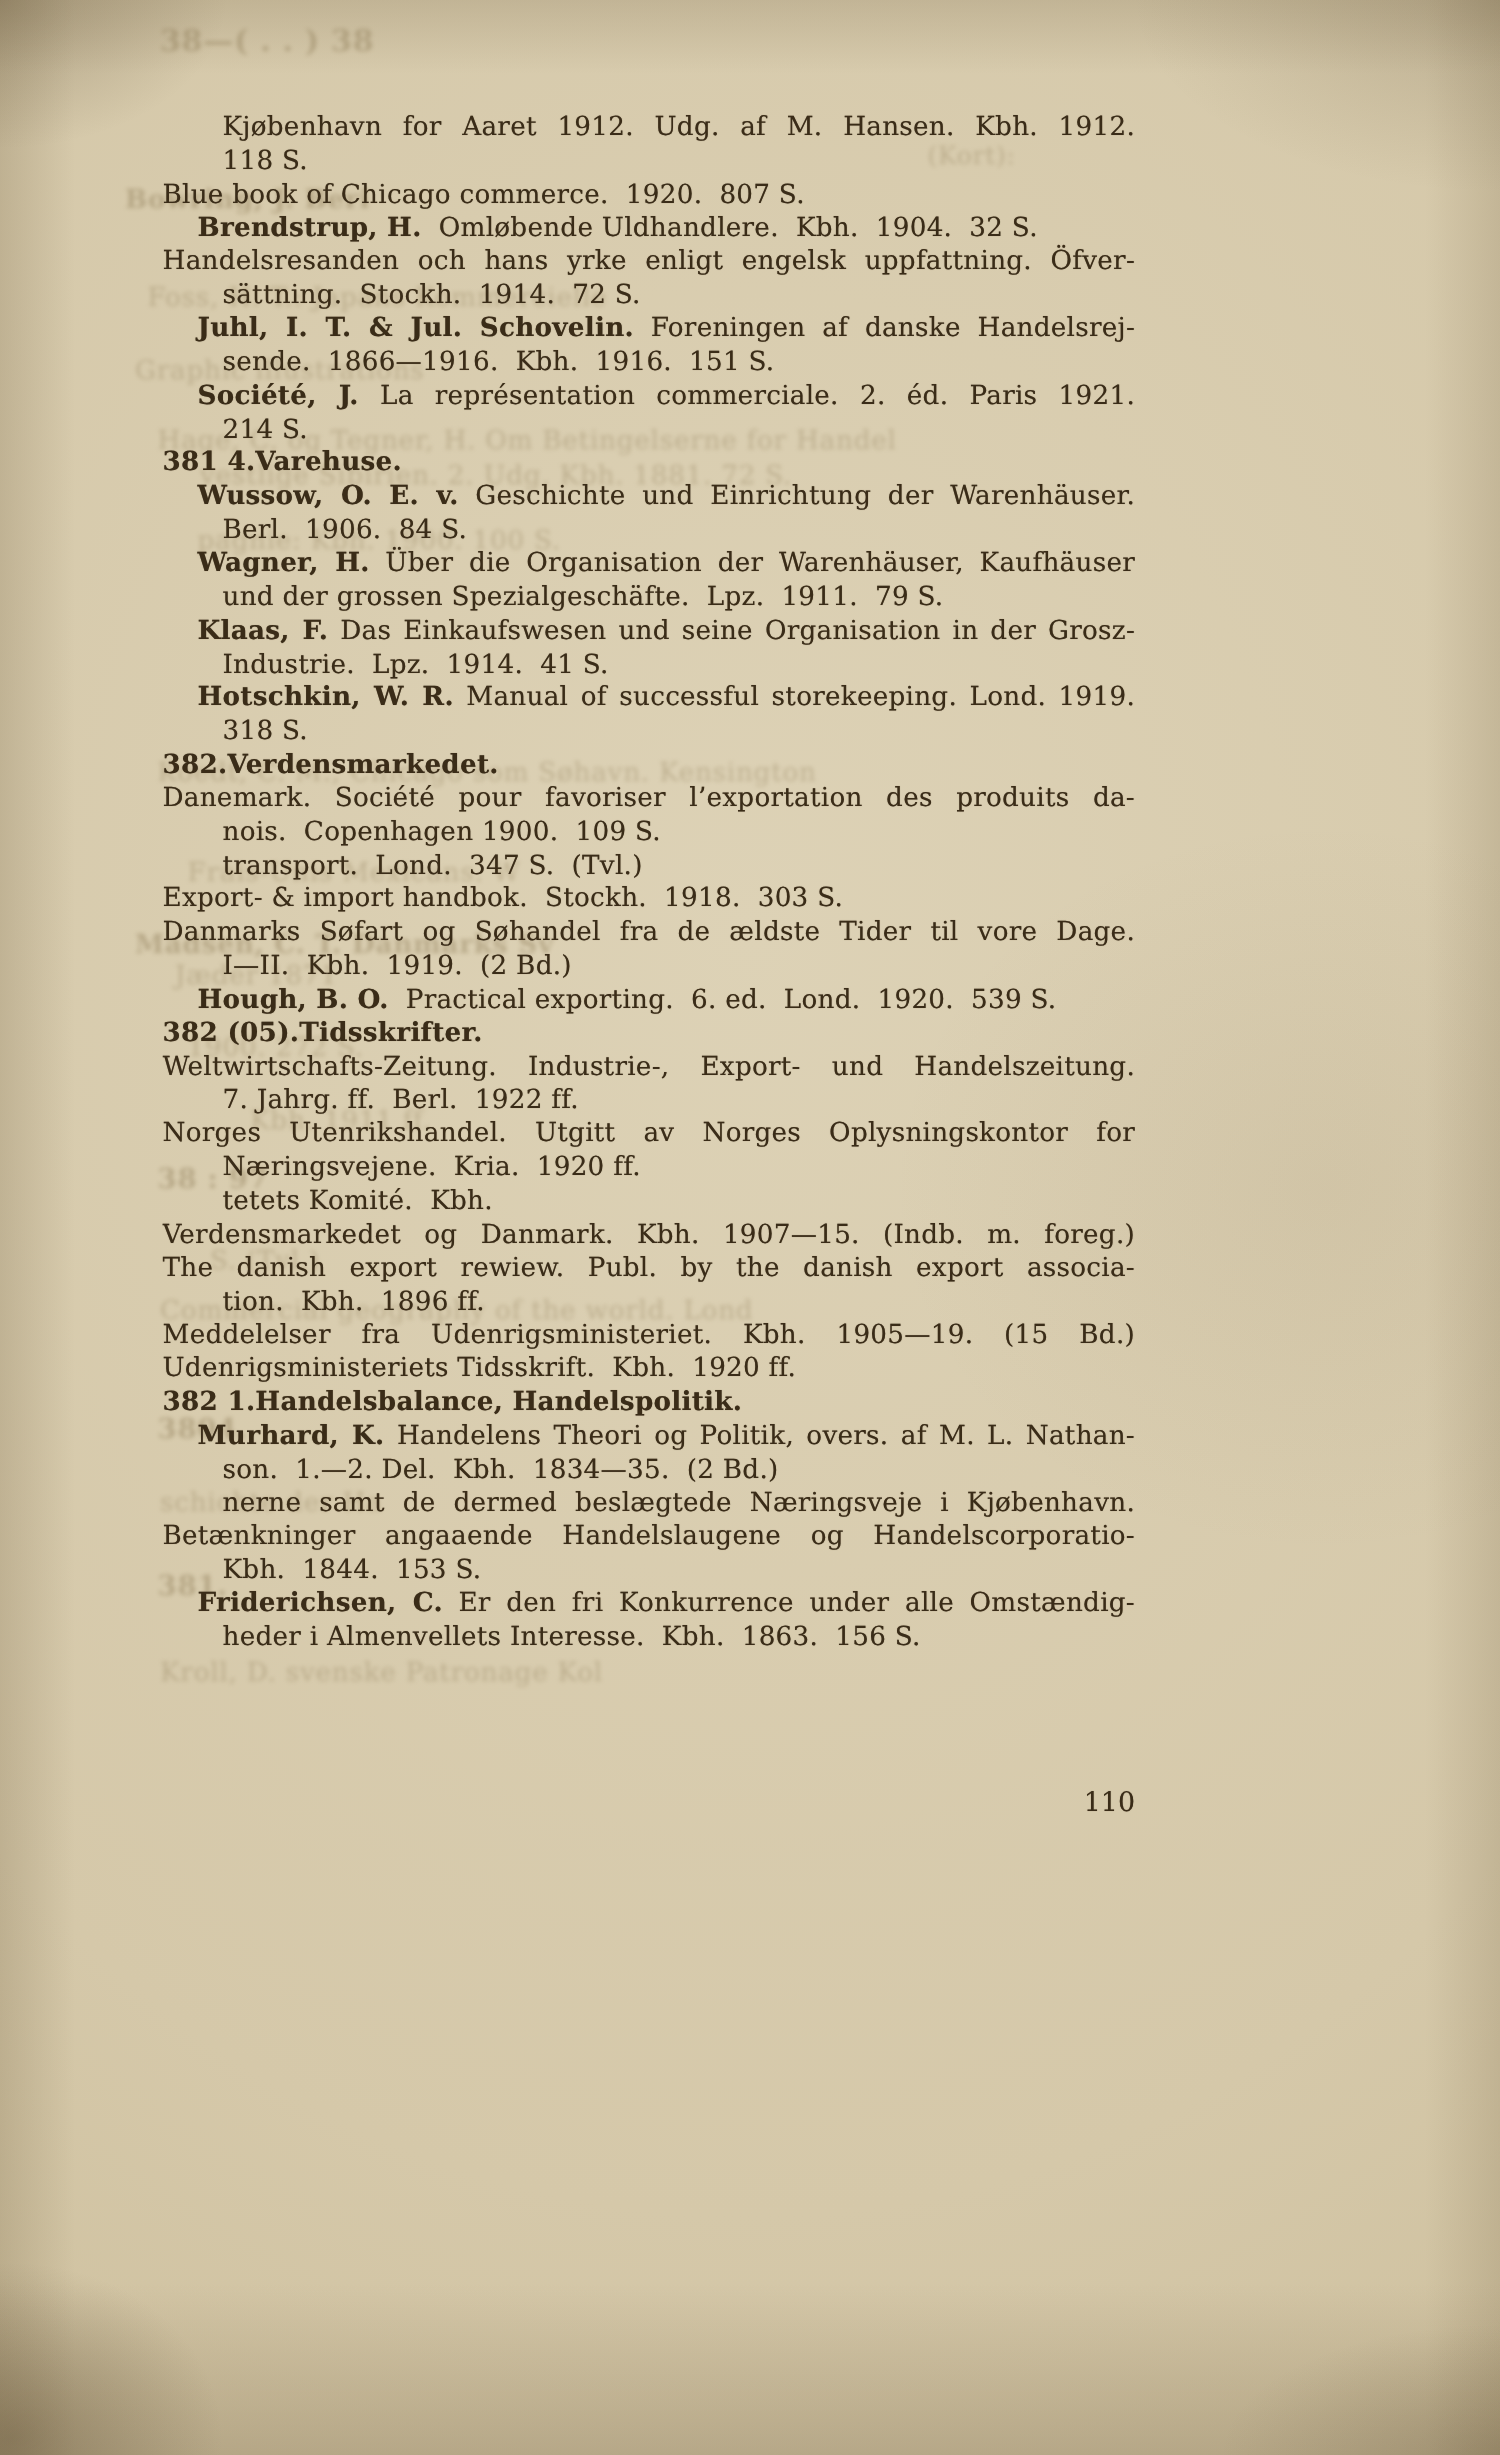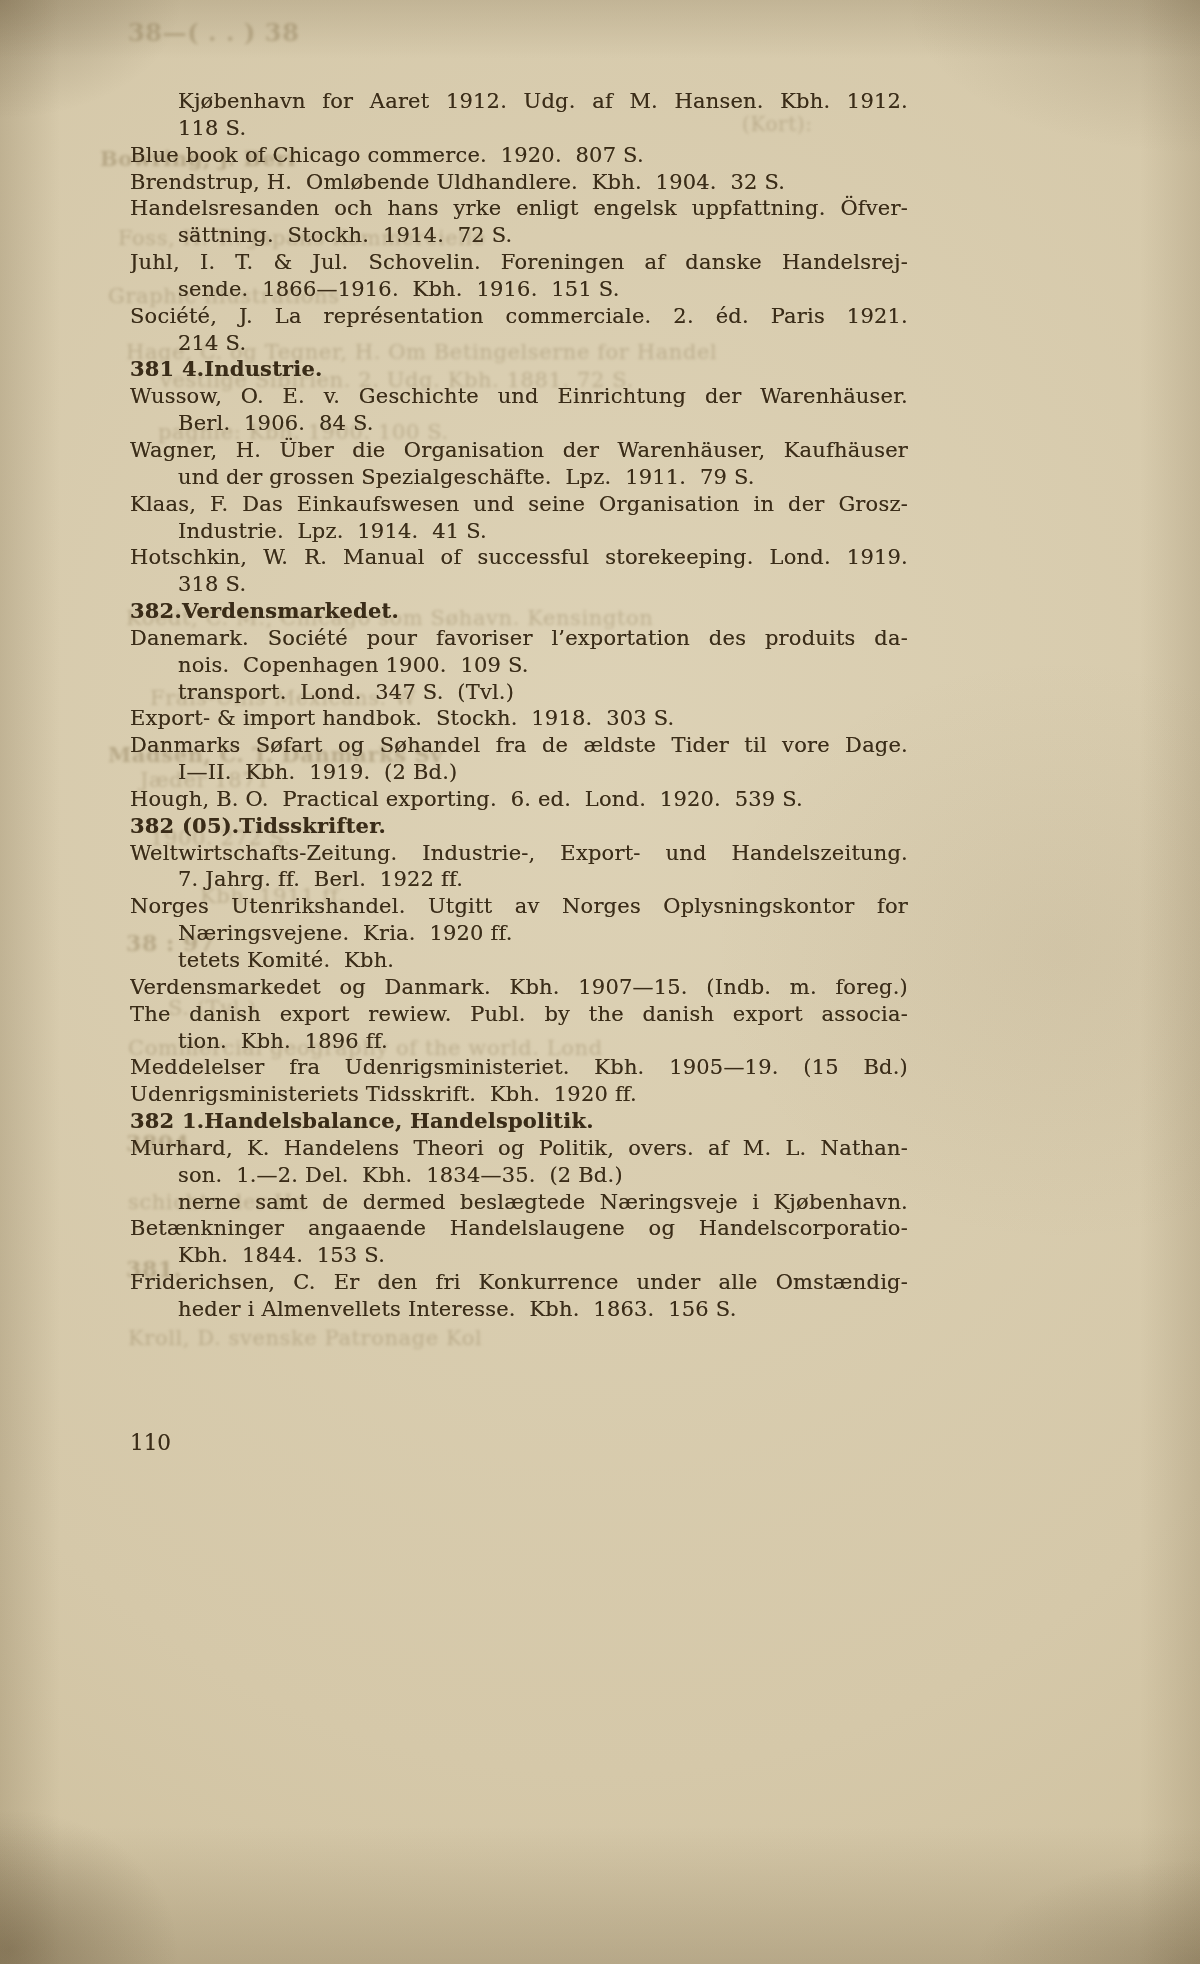--- a/index.html
+++ b/index.html
@@ -55,32 +55,32 @@
   }
   .line {
     height: 26.85px;
     overflow: hidden;
   }
   .line.ind { padding-left: 48px; }
   .line.just {
     text-align: justify;
     text-align-last: justify;
   }
-  .line .b { font-weight: normal; }
+  .line .b { font-weight: bold; margin-left: 28px; }
   .line.heading {
     display: flex;
     justify-content: flex-start;
     font-weight: bold;
   }
   .pagenum {
     position: absolute;
     left: 130px;
     top: 1430px;
     width: 778px;
-    text-align: left;
+    text-align: right;
     z-index: 2;
     color: #3a2c18;
     font-size: 21.5px;
     text-shadow: 0 0 0.6px rgba(58,44,24,0.55);
   }
 </style>
 </head>
 <body>
 
 <div class="scan">
@@ -113,21 +113,21 @@
       <div class="line body"><span>Blue book of Chicago commerce.&nbsp; 1920.&nbsp; 807 S.</span></div>
       <div class="line body"><span class="b">Brendstrup, H.</span><span>&nbsp; Omløbende Uldhandlere.&nbsp; Kbh.&nbsp; 1904.&nbsp; 32 S.</span></div>
       <div class="line body just"><span>Handelsresanden och hans yrke enligt engelsk uppfattning. Öfver-</span></div>
       <div class="line body ind"><span>sättning.&nbsp; Stockh.&nbsp; 1914.&nbsp; 72 S.</span></div>
       <div class="line body just"><span class="b">Juhl, I. T. &amp; Jul. Schovelin.</span><span> Foreningen af danske Handelsrej-</span></div>
       <div class="line body ind"><span>sende.&nbsp; 1866—1916.&nbsp; Kbh.&nbsp; 1916.&nbsp; 151 S.</span></div>
       <div class="line body just"><span class="b">Société, J.</span><span> La représentation commerciale. 2. éd. Paris 1921.</span></div>
       <div class="line body ind"><span>214 S.</span></div>
       <div class="line heading">
         <span>381 4.</span>
-        <span>Industrie.</span>
+        <span>Varehuse.</span>
       </div>
       <div class="line body just"><span class="b">Wussow, O. E. v.</span><span> Geschichte und Einrichtung der Warenhäuser.</span></div>
       <div class="line body ind"><span>Berl.&nbsp; 1906.&nbsp; 84 S.</span></div>
       <div class="line body just"><span class="b">Wagner, H.</span><span> Über die Organisation der Warenhäuser, Kaufhäuser</span></div>
       <div class="line body ind"><span>und der grossen Spezialgeschäfte.&nbsp; Lpz.&nbsp; 1911.&nbsp; 79 S.</span></div>
       <div class="line body just"><span class="b">Klaas, F.</span><span> Das Einkaufswesen und seine Organisation in der Grosz-</span></div>
       <div class="line body ind"><span>Industrie.&nbsp; Lpz.&nbsp; 1914.&nbsp; 41 S.</span></div>
       <div class="line body just"><span class="b">Hotschkin, W. R.</span><span> Manual of successful storekeeping. Lond. 1919.</span></div>
       <div class="line body ind"><span>318 S.</span></div>
       <div class="line heading">

